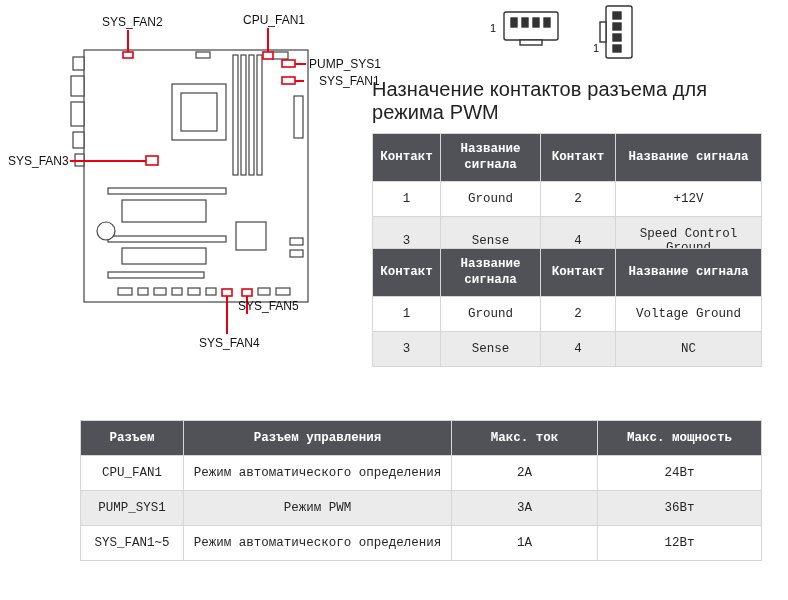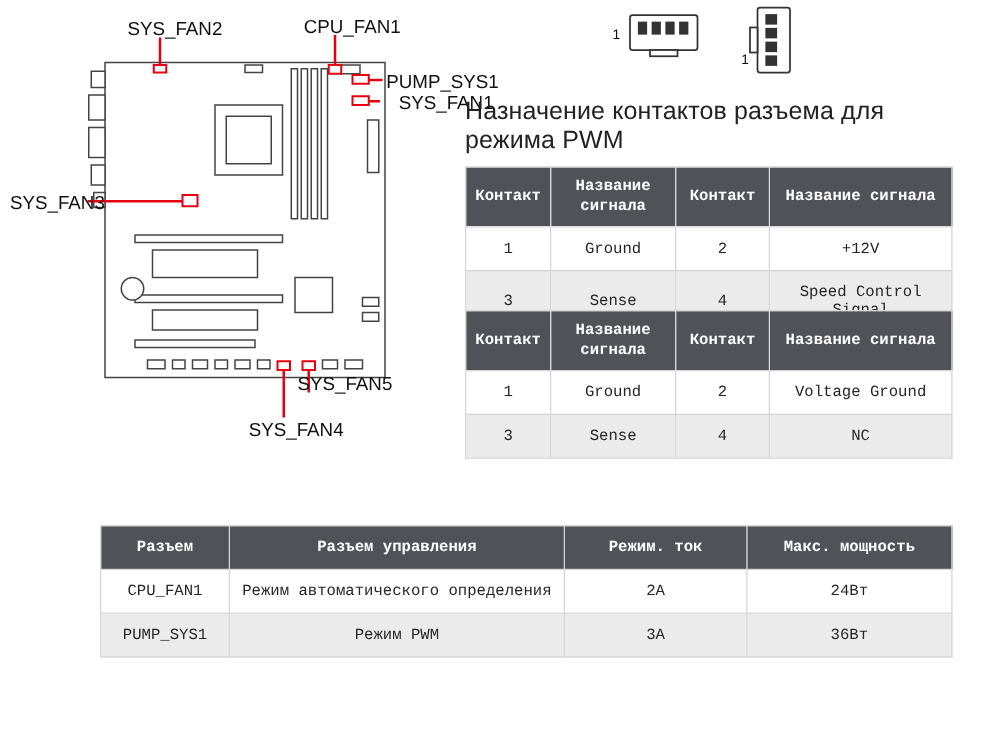--- a/index.html
+++ b/index.html
@@ -10,21 +10,21 @@
     --text-color:#262626;
   }
   *{margin:0;padding:0;box-sizing:border-box;}
   html,body{background:#fff;}
   body{font-family:"Liberation Sans","DejaVu Sans",sans-serif;color:var(--text-color);}
   .page{position:relative;width:788px;height:600px;background:#fff;overflow:hidden;}
 
   
   .board-svg{position:absolute;left:0;top:0;}
   .conn-icons-svg{position:absolute;left:480px;top:2px;}
-  .fan-label{position:absolute;font-size:15px;color:#111;white-space:nowrap;}
+  .fan-label{position:absolute;font-size:12px;color:#111;white-space:nowrap;}
   .pin1-label{position:absolute;font-size:11px;color:#111;}
 
   
   .tbl-section{position:absolute;}
   .tbl-title{font-size:20px;font-weight:400;color:#222;margin-bottom:9px;letter-spacing:.1px;}
   table{border-collapse:collapse;table-layout:fixed;width:100%;font-family:Liberation Mono, monospace;}
   th,td{border:1px solid var(--border-color);text-align:center;vertical-align:middle;}
   th{background:var(--header-bg);color:#fff;font-size:12.5px;font-weight:700;padding:7px 6px;line-height:1.3;}
   td{font-size:12.5px;padding:10px 6px;background:#fff;}
   tbody tr:nth-child(even) td{background:var(--row-alt-bg);}
@@ -156,21 +156,21 @@
         <tr>
           <td>1</td>
           <td>Ground</td>
           <td>2</td>
           <td>+12V</td>
         </tr>
         <tr>
           <td>3</td>
           <td>Sense</td>
           <td>4</td>
-          <td>Speed Control Signal</td>
+          <td>Speed Control Ground</td>
         </tr>
       </tbody>
     </table>
   </section>
 
   <section class="tbl-section pin-block" style="left:372px;top:248px">
     <table>
       <colgroup>
           <col style="width:68px">
           <col style="width:100px">
@@ -207,34 +207,40 @@
       <colgroup>
           <col style="width:103px">
           <col style="width:268px">
           <col style="width:146px">
           <col>
         </colgroup>
       <thead>
         <tr>
           <th>Разъем</th>
           <th>Разъем управления</th>
-          <th>Режим. ток</th>
+          <th>Макс. ток</th>
           <th>Макс. мощность</th>
         </tr>
       </thead>
       <tbody>
         <tr>
           <td>CPU_FAN1</td>
           <td>Режим автоматического определения</td>
           <td>2A</td>
           <td>24Вт</td>
         </tr>
         <tr>
           <td>PUMP_SYS1</td>
           <td>Режим PWM</td>
           <td>3A</td>
           <td>36Вт</td>
         </tr>
+        <tr>
+          <td>SYS_FAN1~5</td>
+          <td>Режим автоматического определения</td>
+          <td>1A</td>
+          <td>12Вт</td>
+        </tr>
       </tbody>
     </table>
   </section>
 
 </div>
 
 </body></html>

